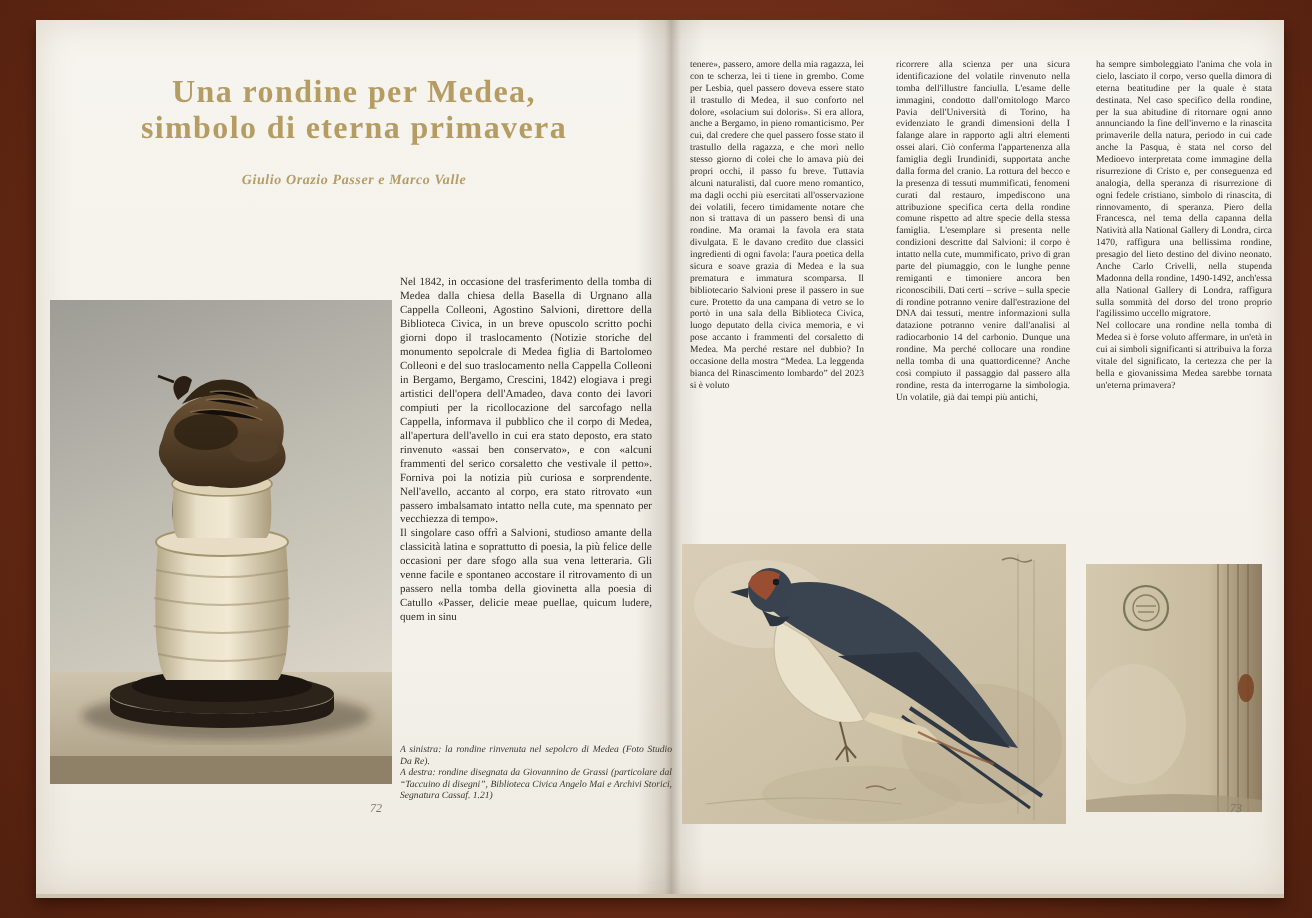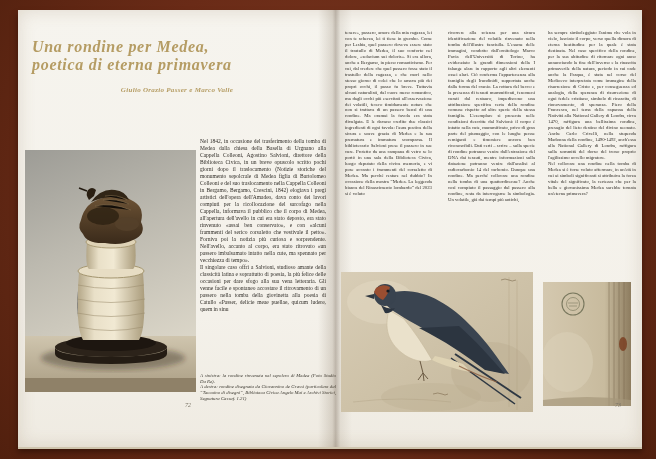--- a/index.html
+++ b/index.html
@@ -12,22 +12,22 @@
     position:absolute;left:18px;top:10px;width:624px;height:437px;
     background:linear-gradient(180deg,#f6f4ee 0%,#f4f1ea 70%,#efebe2 100%);
     box-shadow:0 2px 0 #cfc5ae, 0 5px 6px rgba(30,10,0,.55), inset 0 0 18px rgba(120,90,50,.18);
   }
   .gutter{
     position:absolute;left:300px;top:0;width:34px;height:437px;pointer-events:none;
     background:linear-gradient(to right, rgba(0,0,0,0) 0%, rgba(95,75,50,.18) 42%, rgba(70,50,30,.30) 52%, rgba(95,75,50,.10) 66%, rgba(0,0,0,0) 100%);
   }
   .abs{position:absolute;}
   .title{
-    width:290px;left:14px;top:28px;text-align:left;
-    color:#b59c63;font-weight:bold;font-size:16px;line-height:1.14;letter-spacing:.7px;font-style:italic;
+    width:290px;left:14px;top:28px;text-align:center;
+    color:#b59c63;font-weight:bold;font-size:16px;line-height:1.14;letter-spacing:.7px;
   }
   .byline{
     width:290px;left:14px;top:76px;text-align:center;
     color:#b59c63;font-weight:bold;font-style:italic;font-size:7px;letter-spacing:.3px;
   }
   .textbox{overflow:hidden;}
   .tinytext{
     width:200%;transform:scale(.5);transform-origin:0 0;
     text-align:justify;color:#2e2b26;white-space:pre-line;
   }
@@ -38,21 +38,21 @@
   .figure{overflow:hidden;}
   svg{display:block;}
 </style>
 </head>
 <body>
 
 <div class="spread">
 
   <div class="abs title">
     <div>Una rondine per Medea,</div>
-    <div>poetica di eterna primavera</div>
+    <div>simbolo di eterna primavera</div>
   </div>
   <div class="abs byline">Giulio Orazio Passer e Marco Valle</div>
 
   <div class="abs figure" style="left:7px;top:140px;width:171px;height:242px;">
     <svg width="171" height="242" viewBox="0 0 171 242">
       <defs>
         <linearGradient id="bgph" x1="0" y1="0" x2=".3" y2="1">
           <stop offset="0" stop-color="#9d9c96"></stop>
           <stop offset=".45" stop-color="#bcb9af"></stop>
           <stop offset="1" stop-color="#dcd7c9"></stop>

